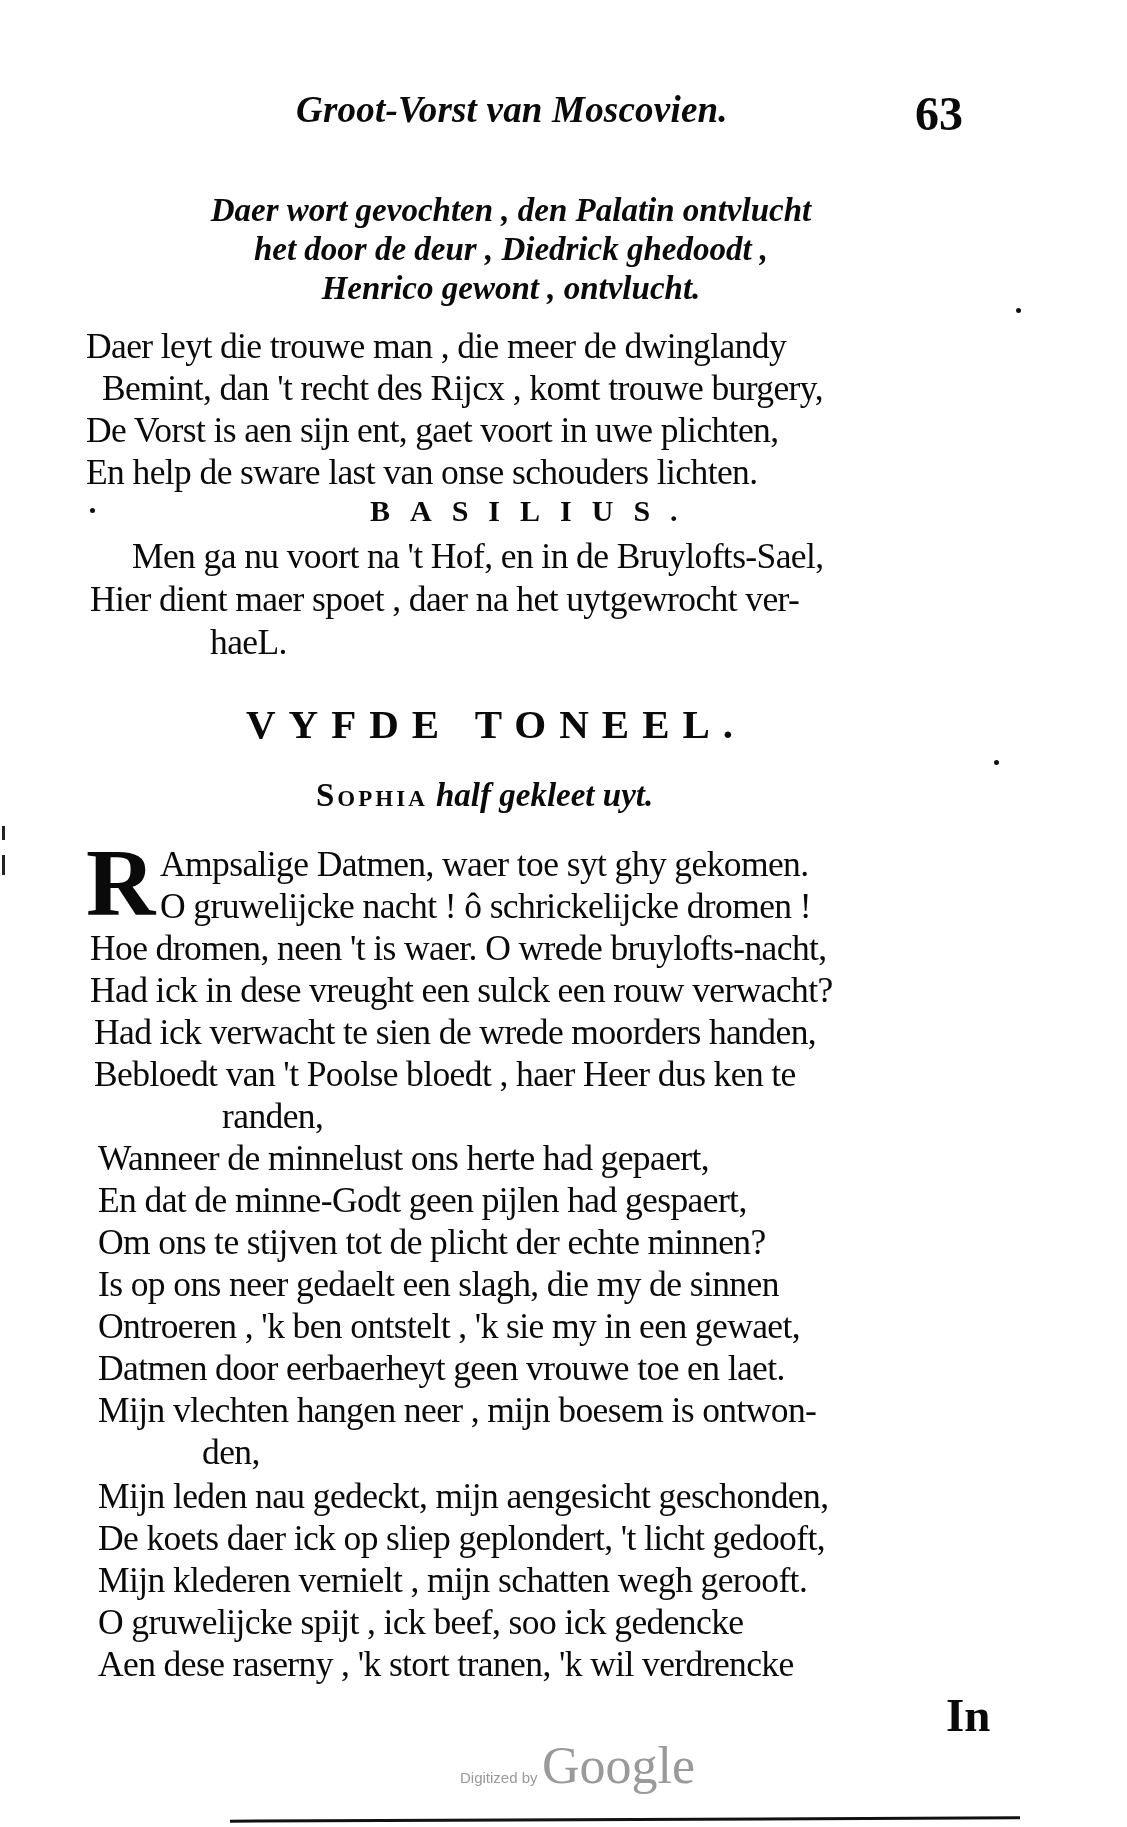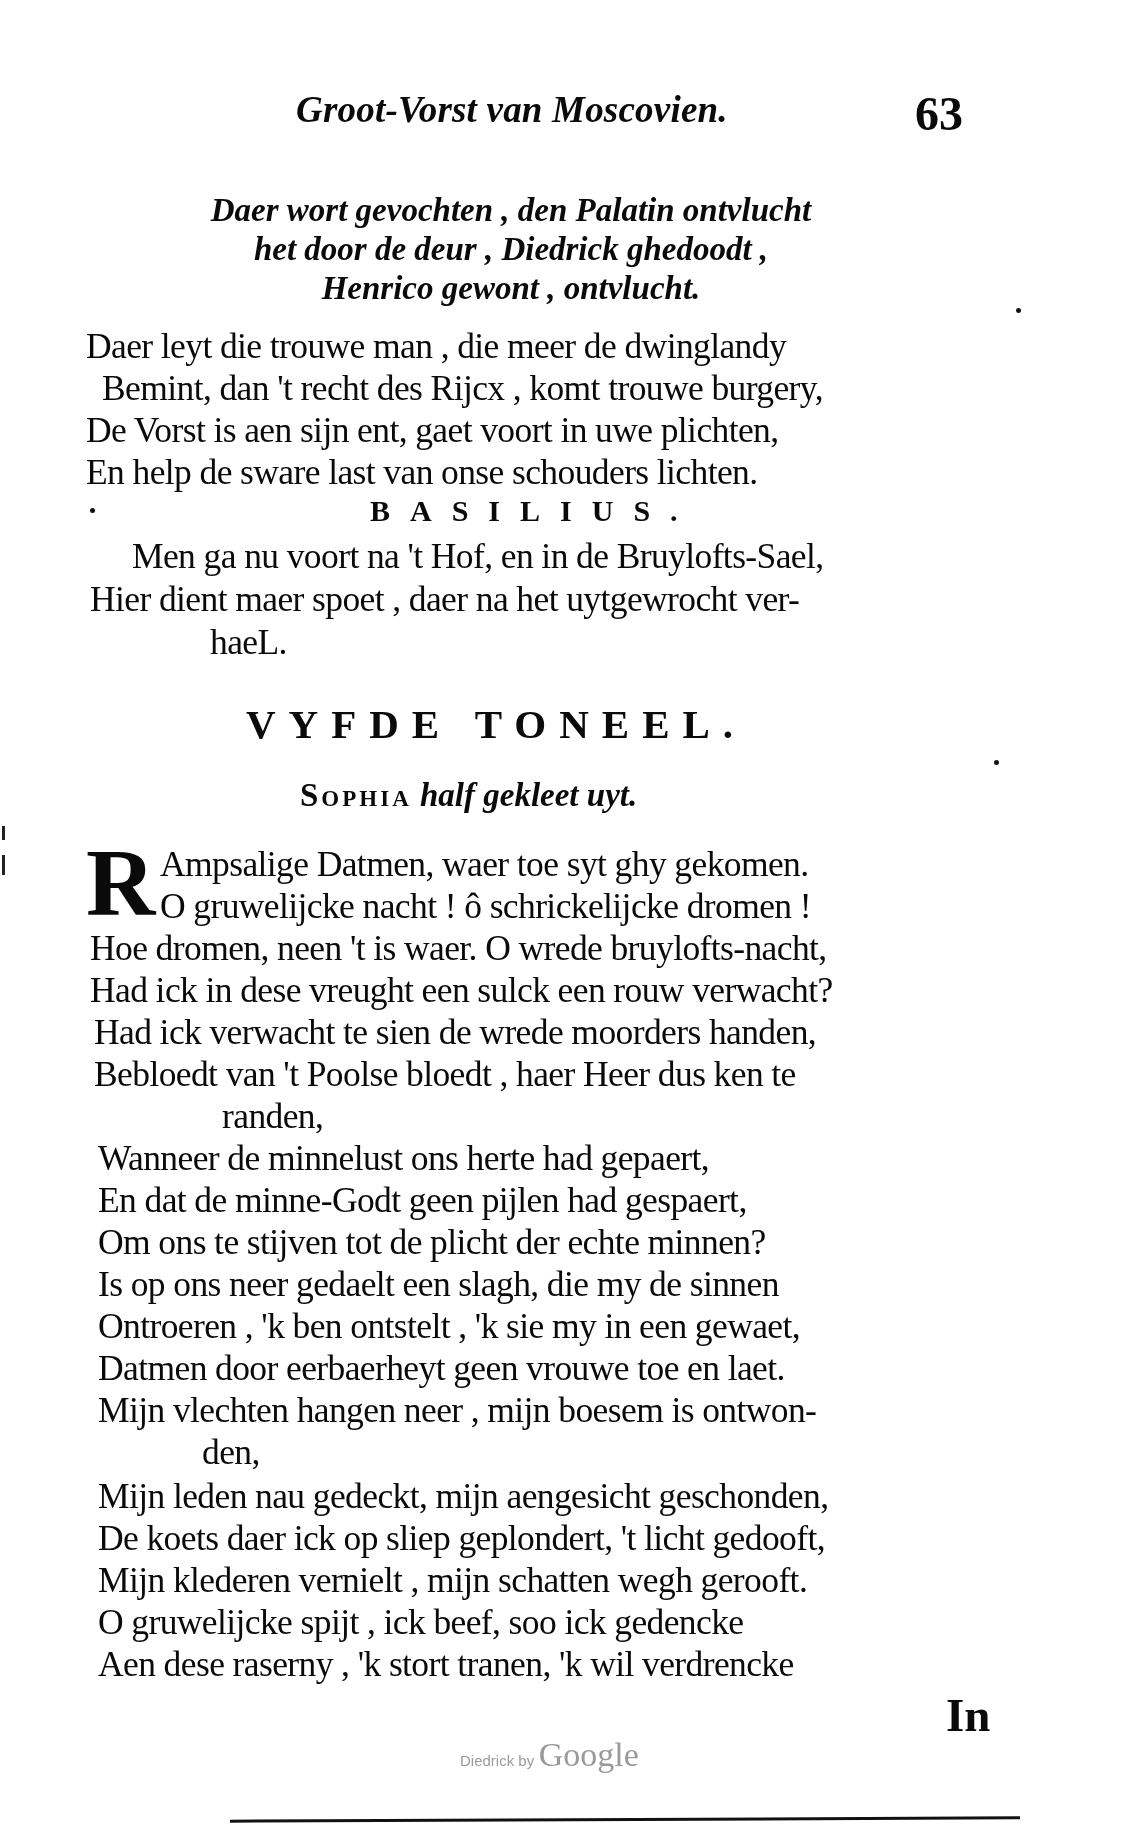--- a/index.html
+++ b/index.html
@@ -22,31 +22,31 @@
   }
   .speaker {
     top: 494px; left: 370px; font-size: 30px; font-weight: bold; letter-spacing: 20px;
   }
   .scene-title {
     top: 700px; left: 246px; font-size: 41px; letter-spacing: 13px; font-weight: bold;
   }
   .scene-sub {
     top: 777px; left: 300px; font-size: 33px; font-weight: bold;
   }
-  .scene-sub .name { font-variant: small-caps; letter-spacing: 3px; }
+  .scene-sub .name { font-variant: small-caps; letter-spacing: 3px; margin-left: 16px; }
   .scene-sub .dir { font-style: italic; }
   .dropcap {
     left: 86px; top: 838px; font-size: 96px; font-weight: bold; line-height: 90px;
   }
   .catchword { left: 946px; top: 1688px; font-size: 47px; font-weight: bold; }
   .google {
     left: 460px; top: 1736px; color: #9a9a9a; font-family: "Liberation Sans", sans-serif;
   }
   .google .small { font-size: 15px; }
-  .google .big { font-size: 34px; font-family: "Liberation Serif", serif; }
+  .google .big { font-size: 52px; font-family: "Liberation Serif", serif; }
   .rule {
     left: 230px; top: 1818px; width: 790px; height: 3px; background: #111;
     transform: rotate(-0.25deg);
   }
   .edge-mark { left: 2px; width: 3px; background: #222; }
   .speck { width: 5px; height: 5px; border-radius: 50%; background: #111; }
 </style>
 </head>
 <body>
 
@@ -93,21 +93,21 @@
 <div class="abs verse" style="left:202px; top:1431px;">den,</div>
 <div class="abs verse" style="left:98px; top:1475px;">Mijn leden nau gedeckt, mijn aengesicht geschonden,</div>
 <div class="abs verse" style="left:98px; top:1517px;">De koets daer ick op sliep geplondert, 't licht gedooft,</div>
 <div class="abs verse" style="left:98px; top:1559px;">Mijn klederen vernielt , mijn schatten wegh gerooft.</div>
 <div class="abs verse" style="left:98px; top:1601px;">O gruwelijcke spijt , ick beef, soo ick gedencke</div>
 <div class="abs verse" style="left:98px; top:1643px;">Aen dese raserny , 'k stort tranen, 'k wil verdrencke</div>
 
 <div class="abs catchword">In</div>
 
 <div class="abs google">
-  <span class="small">Diedrick by</span>
+  <span class="small">Digitized by</span>
   <span class="big">Google</span>
 </div>
 
 <div class="abs rule"></div>
 <div class="abs edge-mark" style="top:826px; height:14px;"></div>
 <div class="abs edge-mark" style="top:855px; height:20px;"></div>
 <div class="abs speck" style="left:1016px; top:308px;"></div>
 <div class="abs speck" style="left:994px; top:760px;"></div>
 <div class="abs speck" style="left:90px; top:508px;"></div>
 

